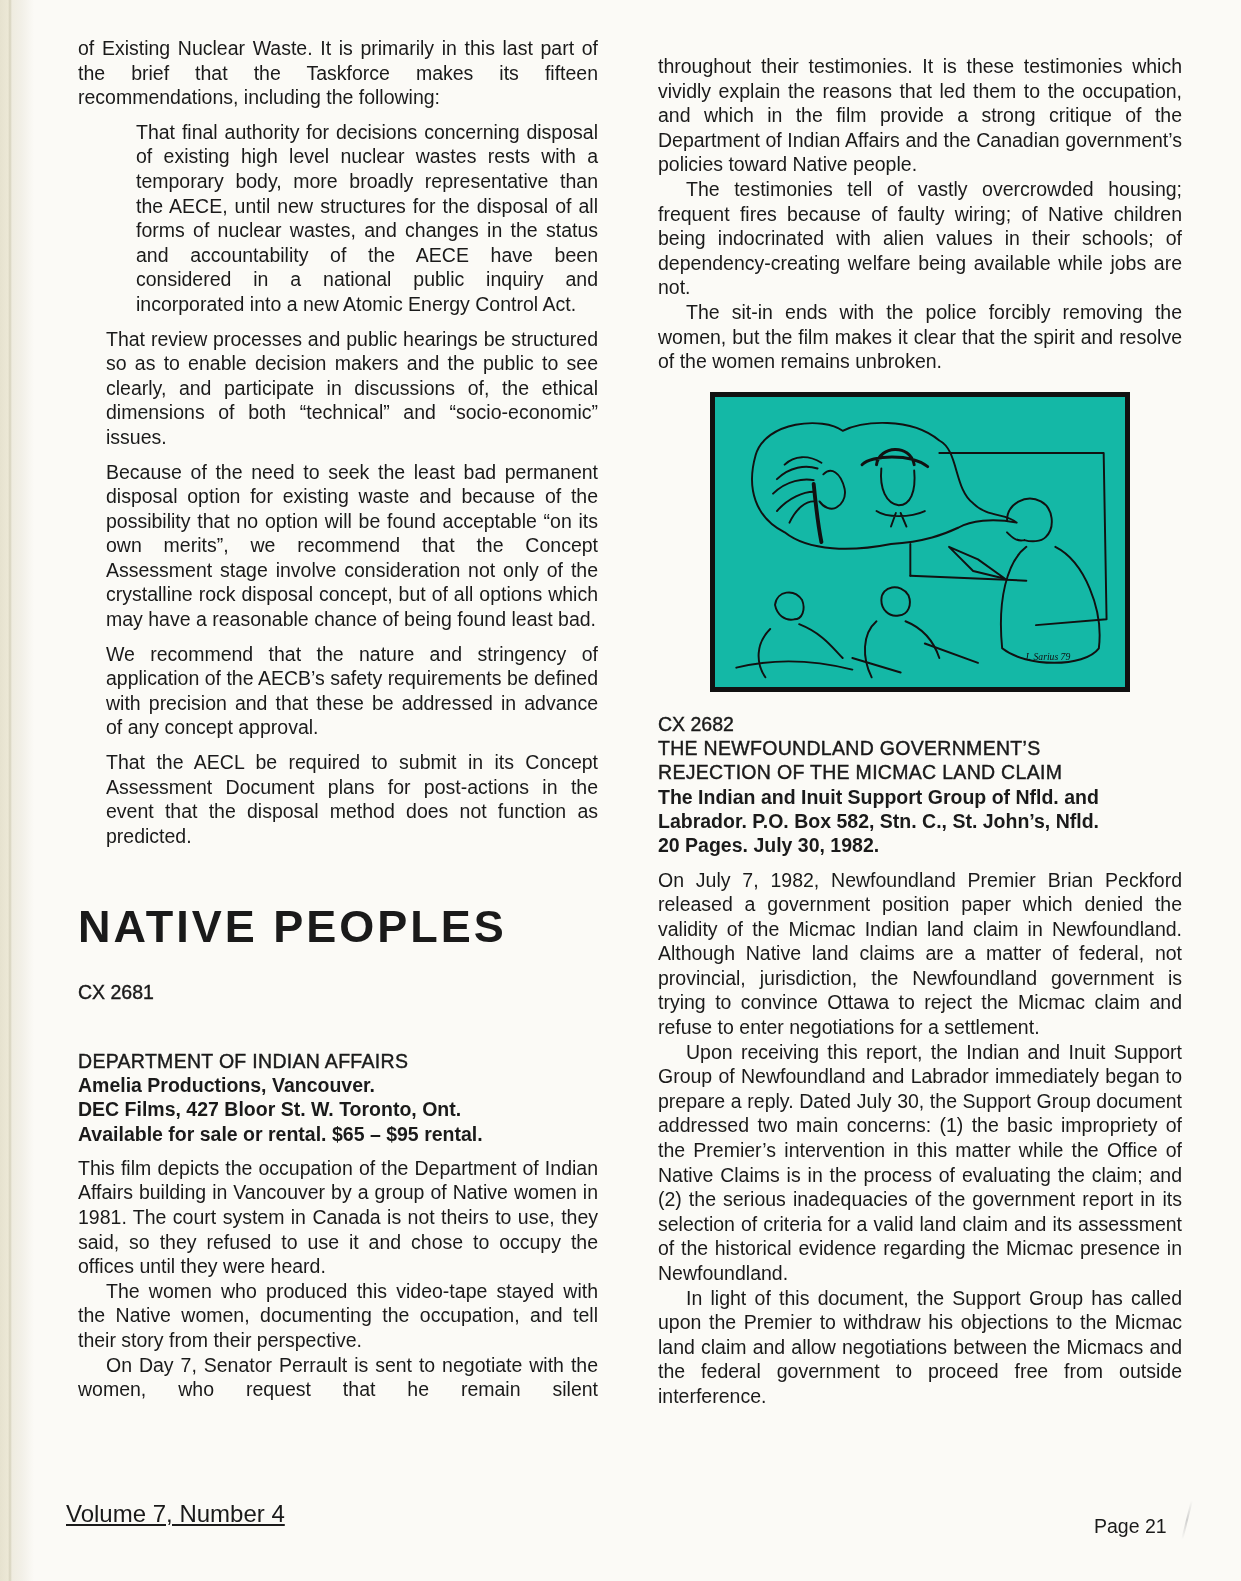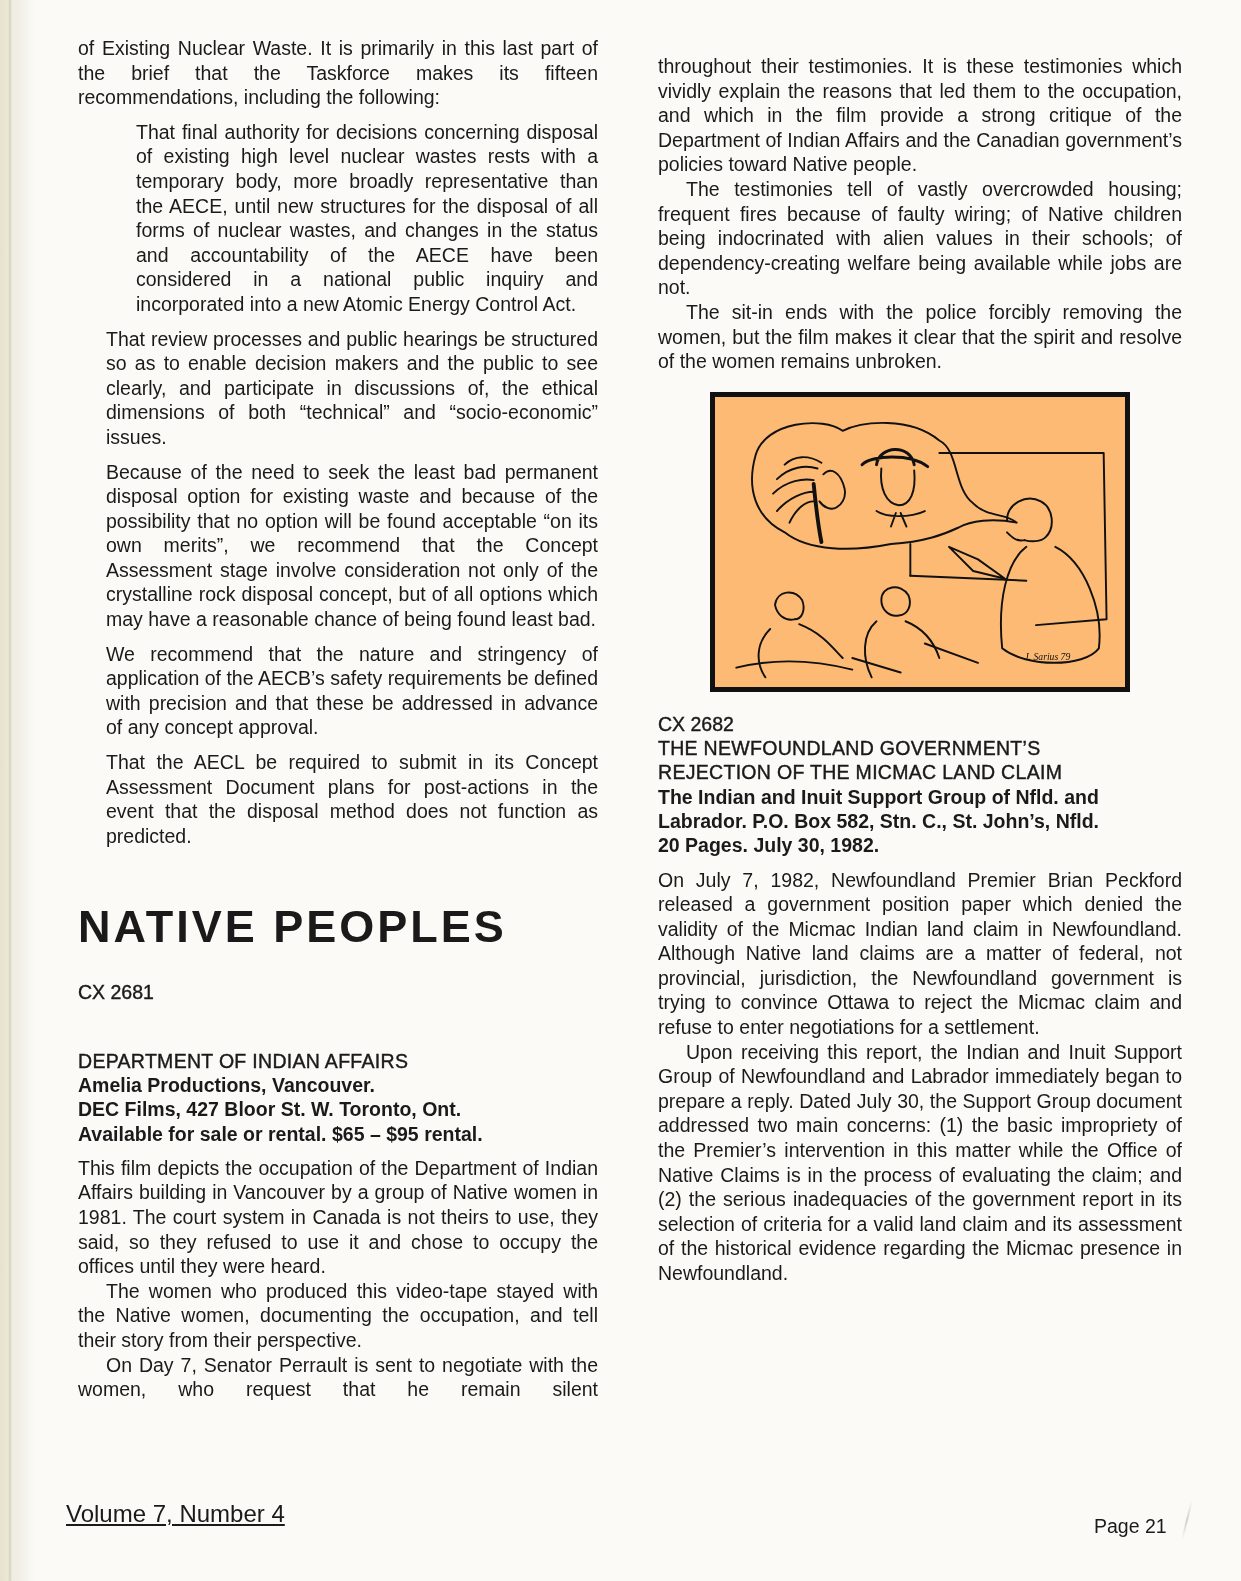--- a/index.html
+++ b/index.html
@@ -24,21 +24,21 @@
   .section-title {
     font-size: 45px; font-weight: bold; letter-spacing: 3px;
     margin-top: 54px; margin-bottom: 28px; line-height: 50px;
   }
   .entry-head { font-weight: bold; font-size: 19.5px; line-height: 24.3px; }
   .entry-head div { white-space: nowrap; }
   .entry-head .caps { letter-spacing: 0.3px; }
   .entry-gap { height: 10px; }
   .illustration {
     position: relative; margin: 18px 0 0 52px; width: 420px; height: 300px;
-    border: 5px solid #111; background: #fdba74; box-sizing: border-box;
+    border: 5px solid #111; background: #14b8a6; box-sizing: border-box;
   }
   .illustration svg { width: 100%; height: 100%; display: block; }
   .entry2 { margin-top: 20px; }
   .footer-left { position: absolute; left: 66px; top: 1500px; font-size: 24px; text-decoration: underline; }
   .footer-right { position: absolute; left: 1094px; top: 1515px; font-size: 19.5px; }
   .crease {
     position: absolute; left: 1186px; top: 1500px; width: 2px; height: 40px;
     background: linear-gradient(to bottom, rgba(200,200,200,0), rgba(190,190,190,0.7), rgba(200,200,200,0));
     transform: rotate(14deg);
   }
@@ -113,17 +113,18 @@
     <div style="font-weight:normal;-webkit-text-stroke:0.4px #1a1a1a;">CX 2682</div>
     <div class="caps" style="font-weight:normal;-webkit-text-stroke:0.4px #1a1a1a;">THE NEWFOUNDLAND GOVERNMENT’S</div>
     <div class="caps" style="font-weight:normal;-webkit-text-stroke:0.4px #1a1a1a;">REJECTION OF THE MICMAC LAND CLAIM</div>
     <div>The Indian and Inuit Support Group of Nfld. and</div>
     <div>Labrador.  P.O. Box 582, Stn. C., St. John’s, Nfld.</div>
     <div>20 Pages. July 30, 1982.</div>
   </div>
   <div class="entry-gap"></div>
   <p>On July 7, 1982, Newfoundland Premier Brian Peckford released a government position paper which denied the validity of the Micmac Indian land claim in Newfoundland. Although Native land claims are a matter of federal, not provincial, jurisdiction, the Newfoundland government is trying to convince Ottawa to reject the Micmac claim and refuse to enter negotiations for a settlement.</p>
   <p class="indent">Upon receiving this report, the Indian and Inuit Support Group of Newfoundland and Labrador immediately began to prepare a reply. Dated July 30, the Support Group document addressed two main concerns: (1) the basic impropriety of the Premier’s intervention in this matter while the Office of Native Claims is in the process of evaluating the claim; and (2) the serious inadequacies of the government report in its selection of criteria for a valid land claim and its assessment of the historical evidence regarding the Micmac presence in Newfoundland.</p>
+  <p class="indent">In light of this document, the Support Group has called upon the Premier to withdraw his objections to the Micmac land claim and allow negotiations between the Micmacs and the federal government to proceed free from outside interference.</p>
 </div>
 
 <div class="footer-left">Volume 7, Number 4</div>
 <div class="footer-right">Page 21</div>
 <div class="crease"></div>
 
 </body></html>

